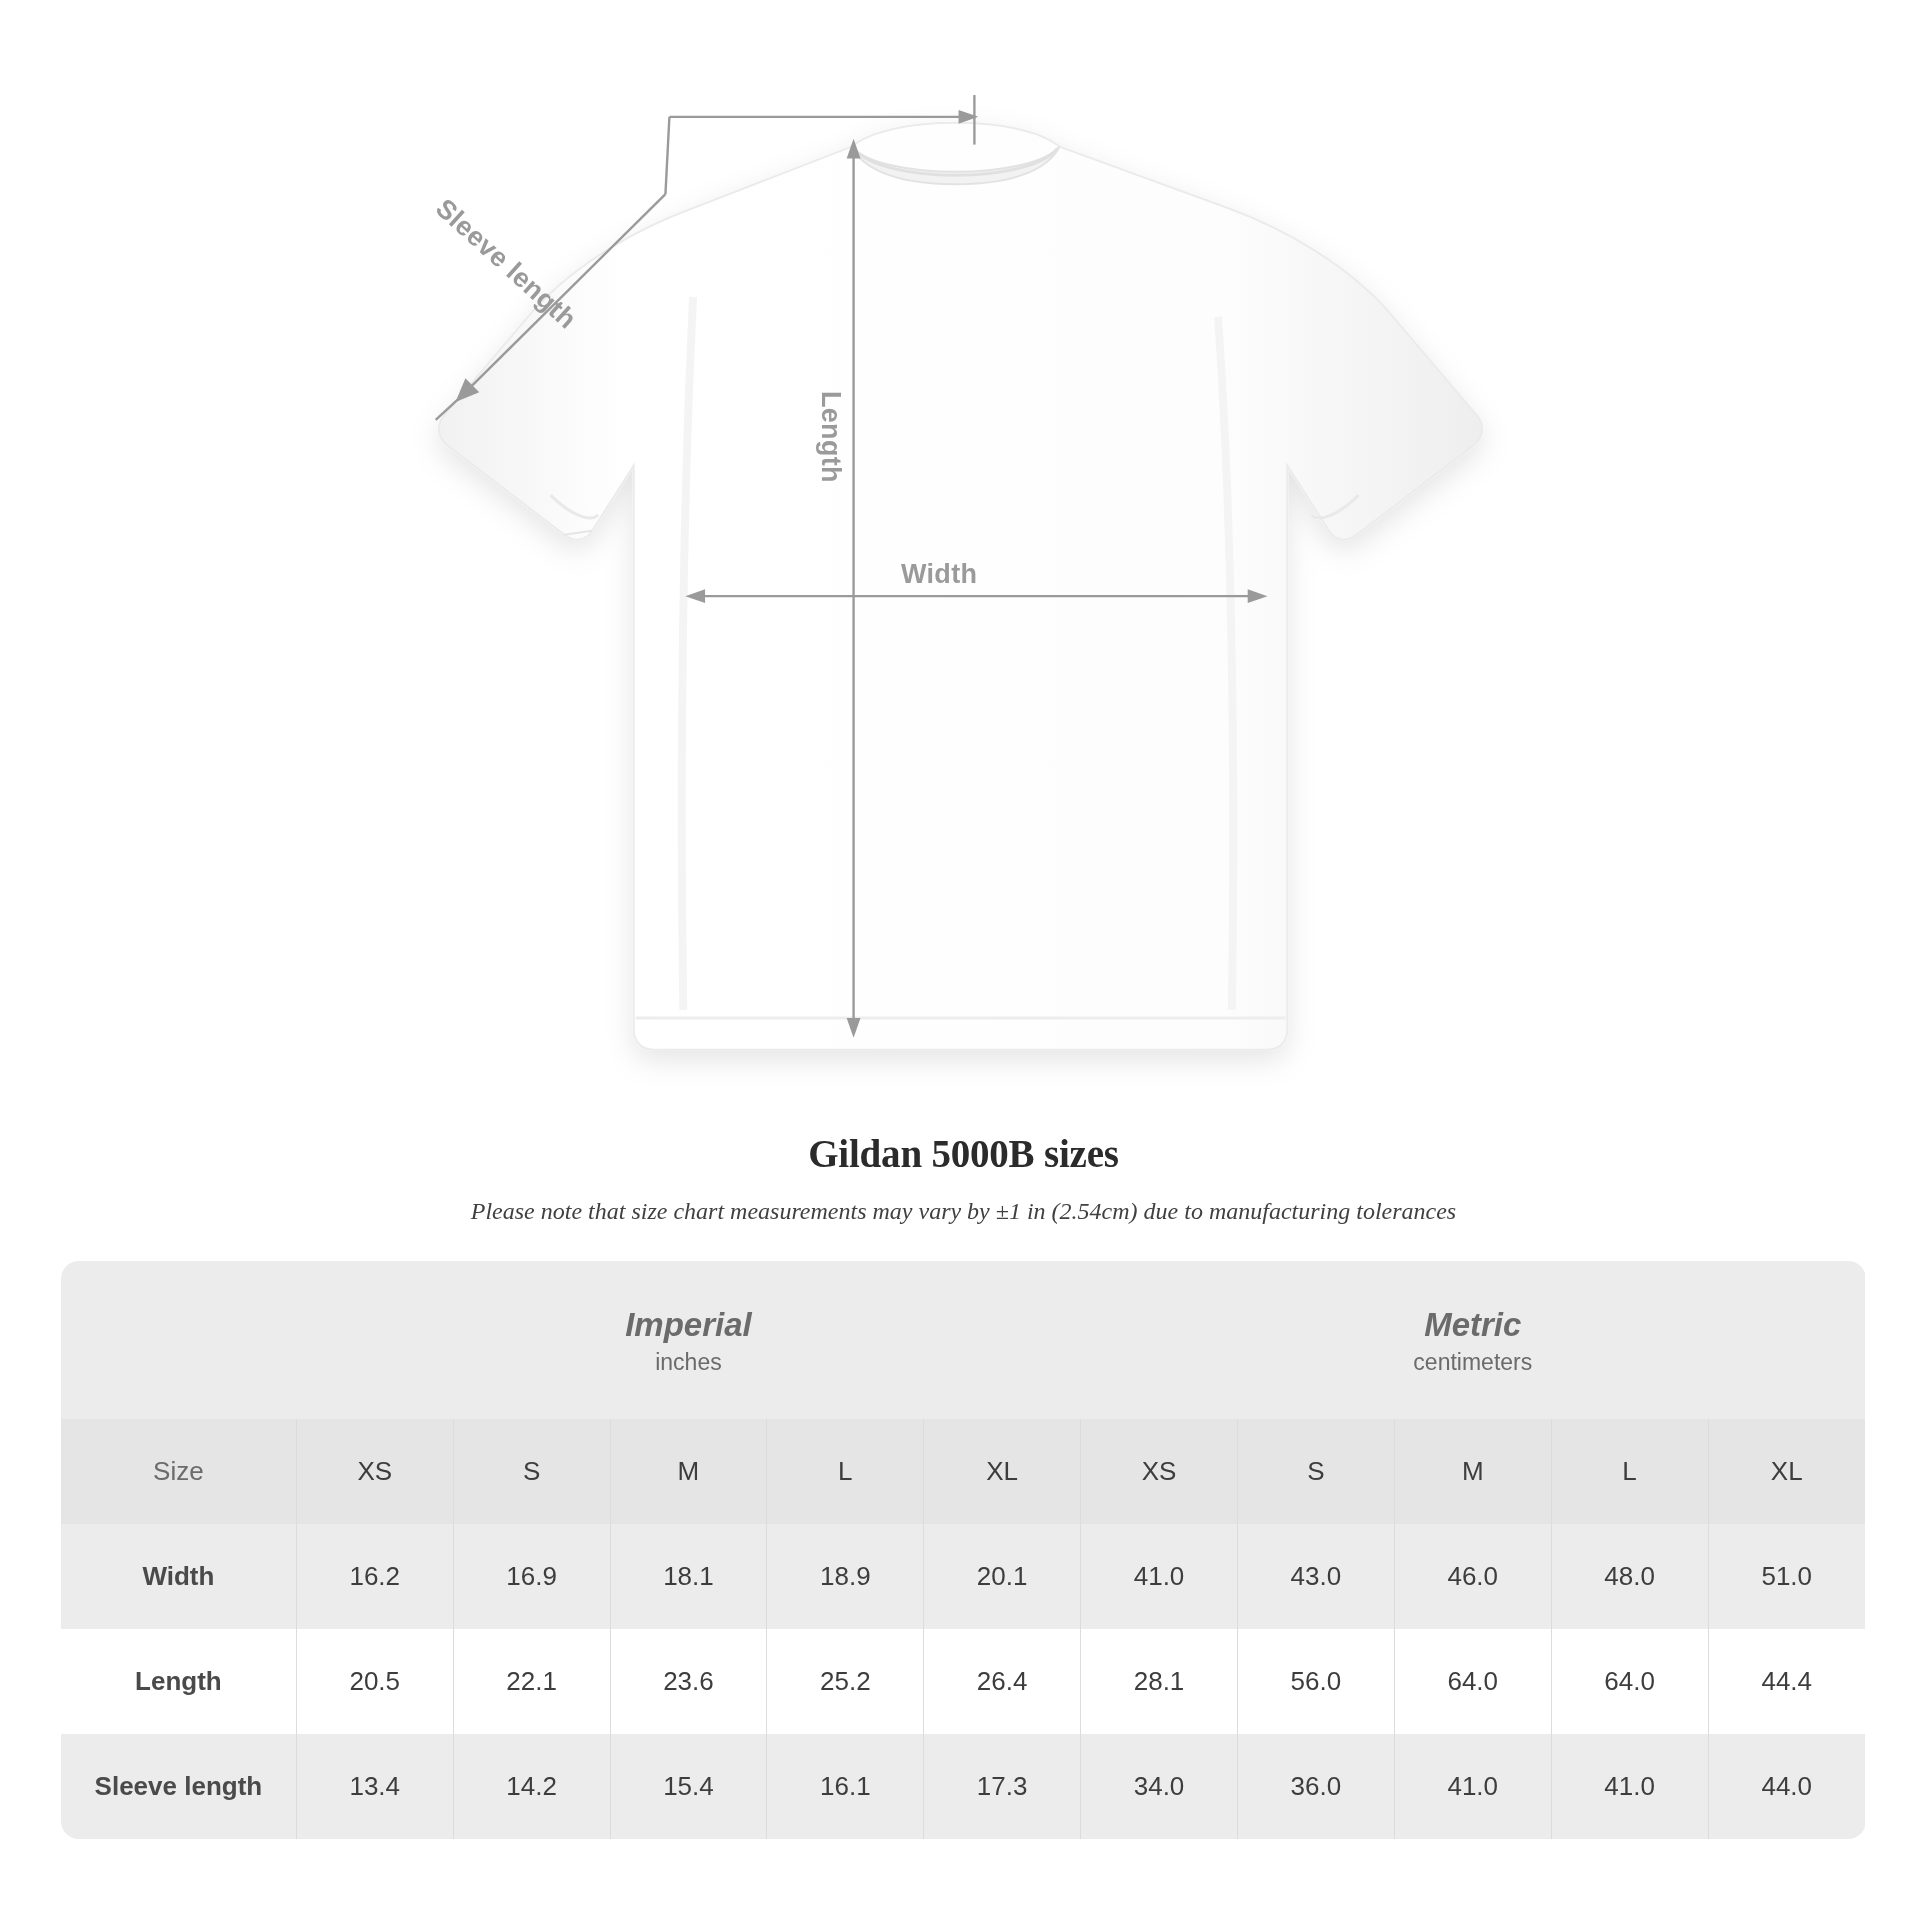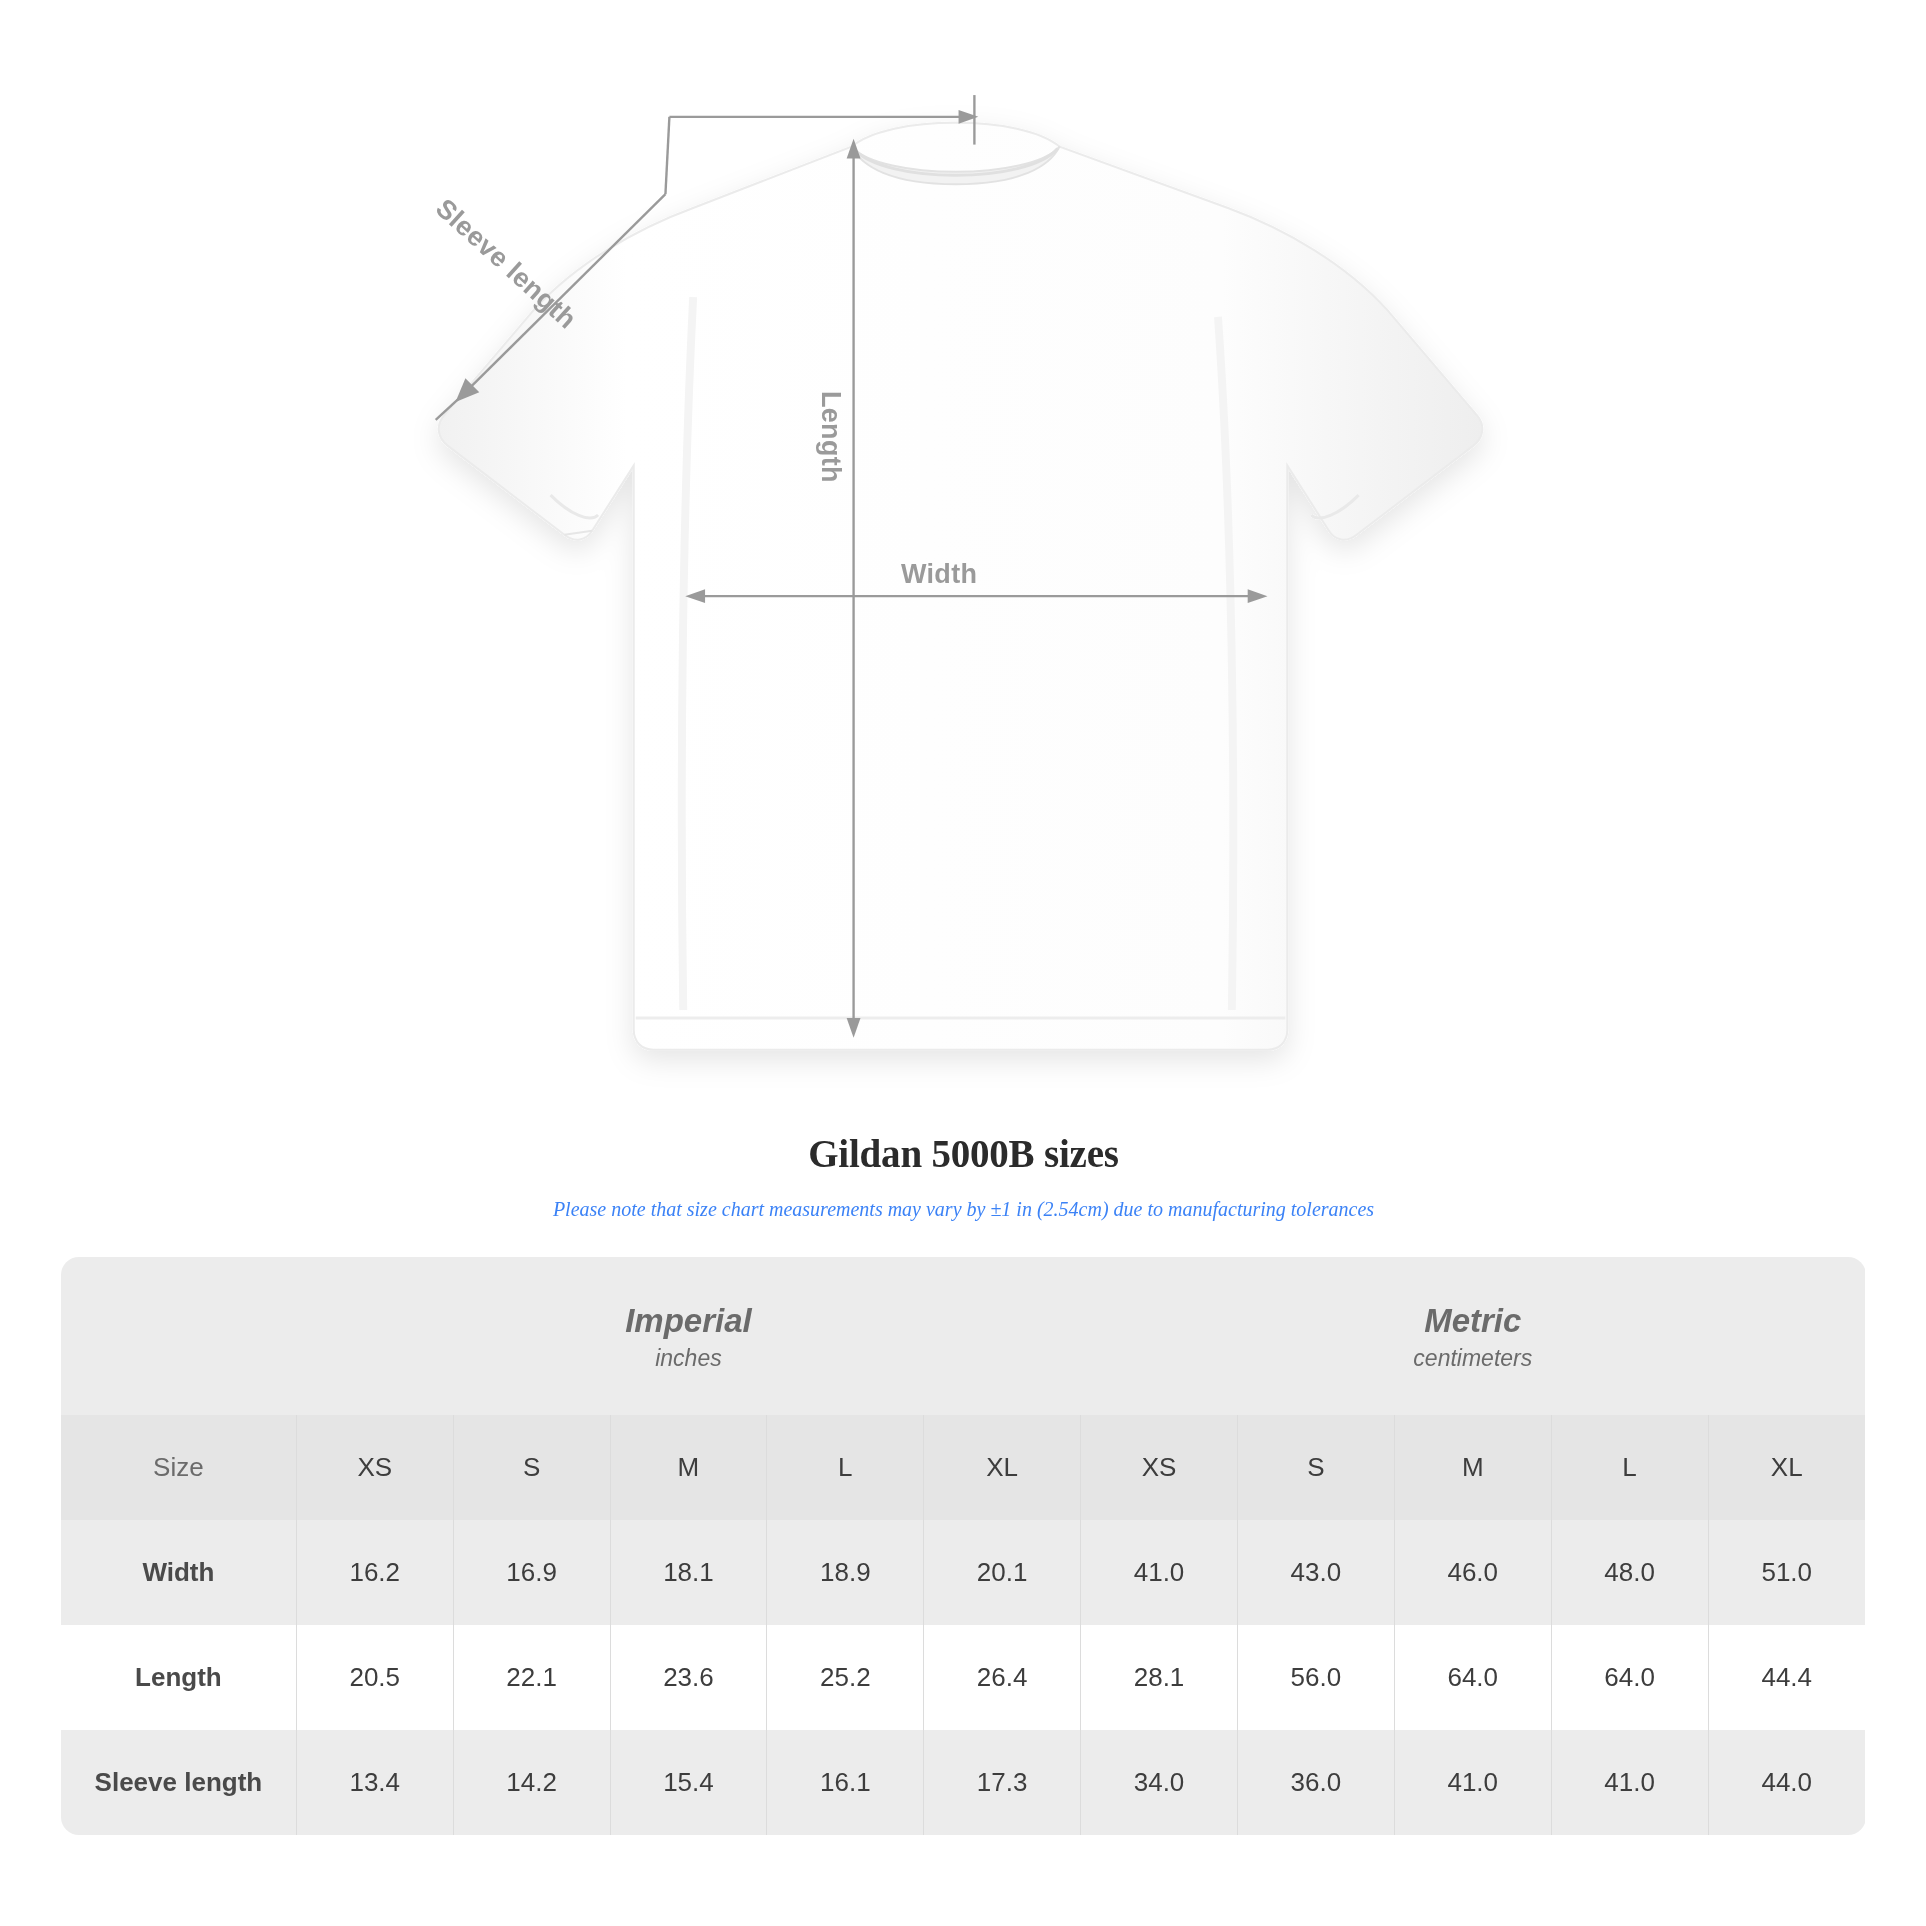--- a/index.html
+++ b/index.html
@@ -66,23 +66,23 @@
     font-family: Liberation Serif, serif;
   }
   .chart-title {
     font-size: 39px;
     font-weight: bold;
     color: #2b2b2b;
     letter-spacing: -0.2px;
   }
   .chart-note {
     margin-top: 22px;
-    font-size: 20px;
+    font-size: 24px;
     font-style: italic;
-    color: #3b82f6;
+    color: #404040;
   }
 
   
   .table-wrap {
     margin: 36px 61px 0 61px;
     border-radius: 18px;
     overflow: hidden;
   }
   table.size-table {
     border-collapse: collapse;
@@ -106,21 +106,20 @@
   }
   .sys-name {
     font-size: 33px;
     font-style: italic;
     font-weight: bold;
     color: #6b6b6b;
     line-height: 1.25;
   }
   .sys-unit {
     font-size: 23px;
-    font-style: italic;
     color: #6b6b6b;
     margin-top: 4px;
   }
 
   .hdr-row td {
     background: #e5e5e5;
     height: 103px;
     color: #4a4a4a;
     font-weight: bold;
     font-size: 25px;

